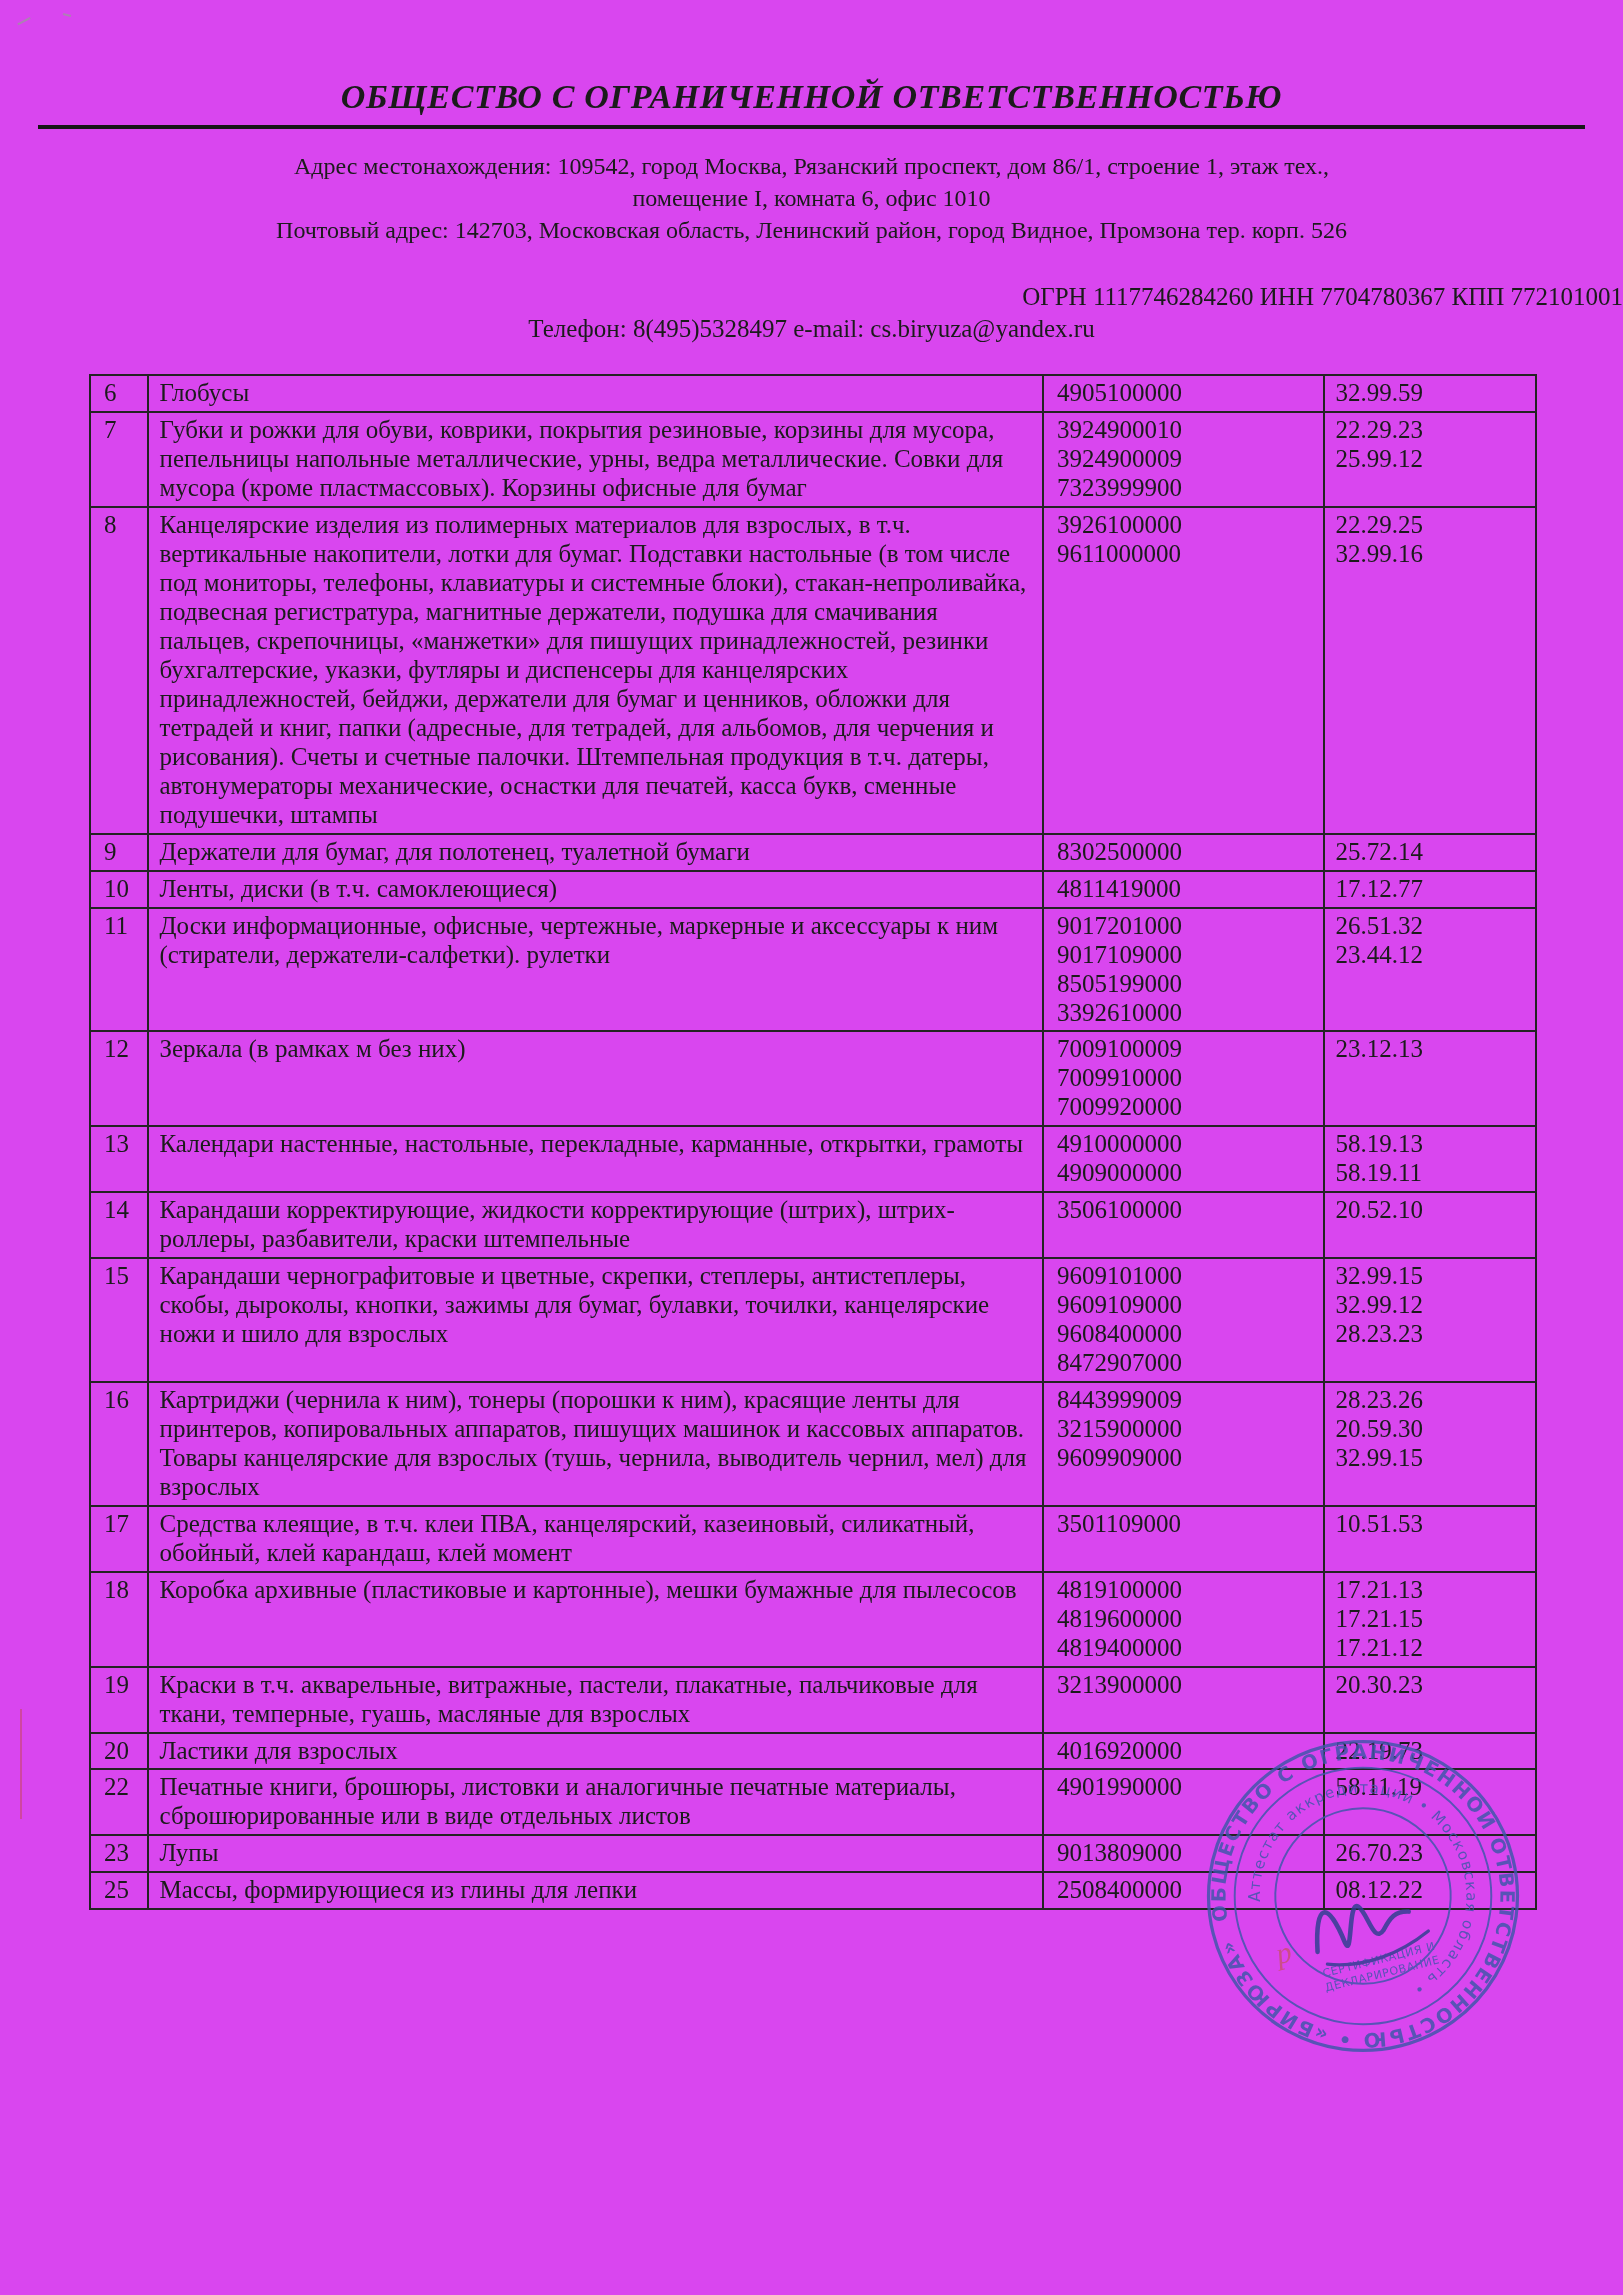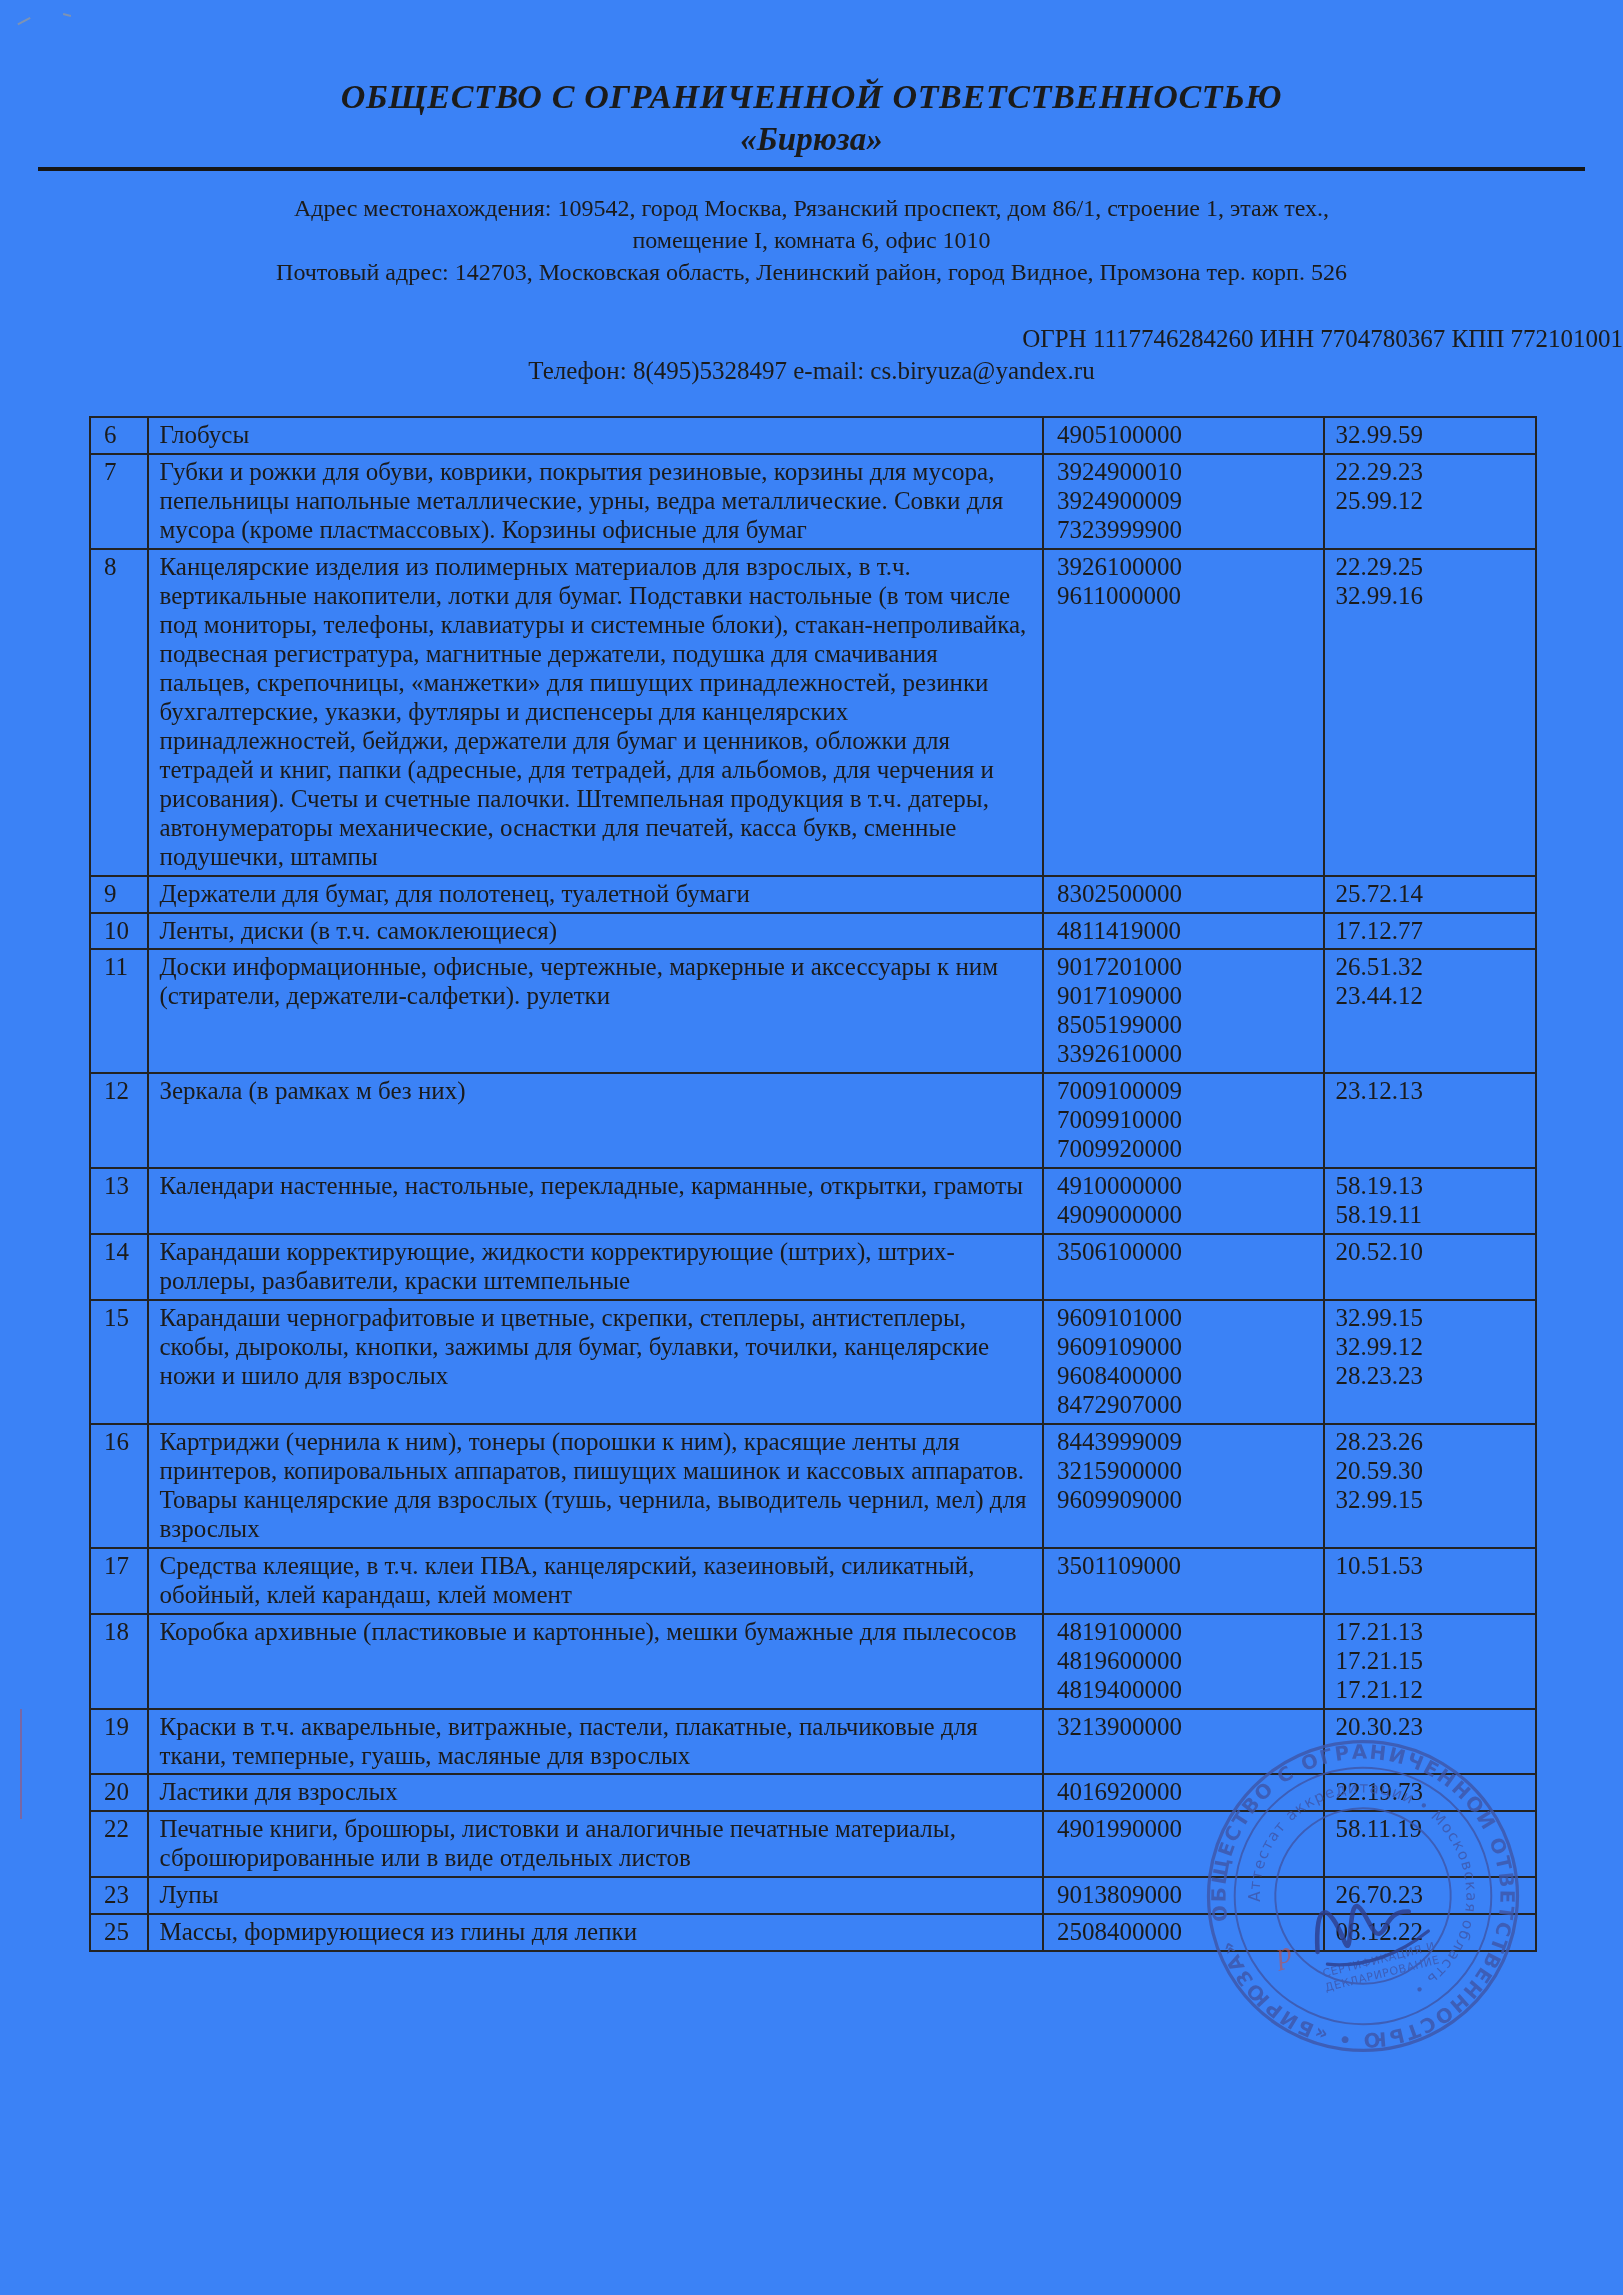--- a/index.html
+++ b/index.html
@@ -5,21 +5,21 @@
   * { margin:0; padding:0; box-sizing:border-box; }
   html,body { width:1623px; }
   body {
     background:#b9b7b2;
     font-family:"Liberation Serif", serif;
     color:#1b1b1b;
   }
   .page {
     position:relative;
     width:1623px; height:2295px;
-    background:#3b82f6;
+    background:#d946ef;
     overflow:hidden;
   }
   
   .pen-mark { position:absolute; border-top:2px solid #9a9a98; width:14.4px; transform:rotate(-28deg); opacity:.7; }
   .pen-mark.m2 { width:7.9px; transform:rotate(14deg); }
   .red-line-artifact { position:absolute; left:19.6px; top:1709px; width:2px; height:110px; background:rgba(196,72,66,.45); }
 
   .header { text-align:center; padding-top:77px; }
   .doc-title {
     font-size:34px; font-weight:bold; font-style:italic;
@@ -69,21 +69,20 @@
 <body>
 
 <div class="page">
 
   <div class="pen-mark" style="left:17px; top:19.6px;"></div>
   <div class="pen-mark m2" style="left:63px; top:14.4px;"></div>
   <div class="red-line-artifact"></div>
 
   <div class="header">
     <div class="doc-title">ОБЩЕСТВО С ОГРАНИЧЕННОЙ ОТВЕТСТВЕННОСТЬЮ</div>
-    <div class="doc-company">«Бирюза»</div>
     <hr class="title-rule">
     <div class="addr addr-first">Адрес местонахождения: 109542, город Москва, Рязанский проспект, дом 86/1, строение 1, этаж тех.,</div>
     <div class="addr">помещение I, комната 6, офис 1010</div>
     <div class="addr">Почтовый адрес: 142703, Московская область, Ленинский район, город Видное, Промзона тер. корп. 526</div>
     <div class="reg-line">ОГРН 1117746284260 ИНН 7704780367 КПП 772101001</div>
     <div class="contact-line">Телефон: 8(495)5328497 e-mail: cs.biryuza@yandex.ru</div>
   </div>
 
   <table class="doc-table">
     <colgroup>

